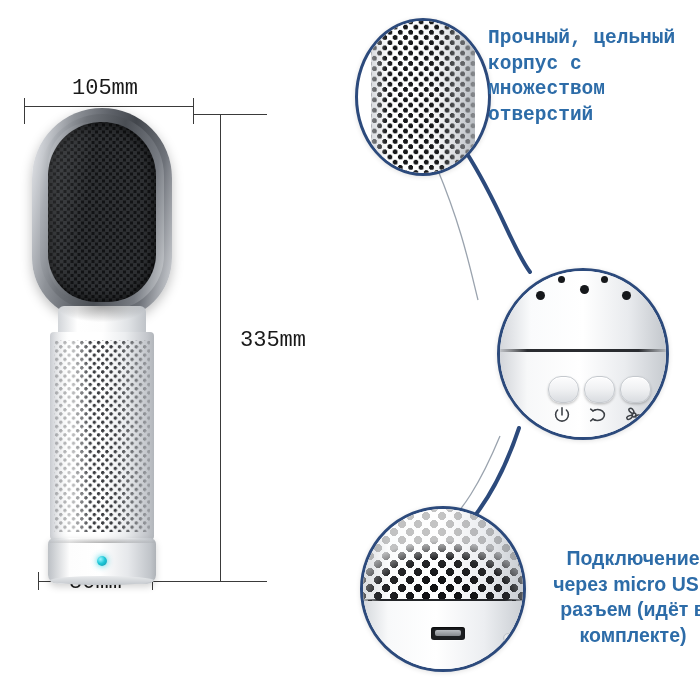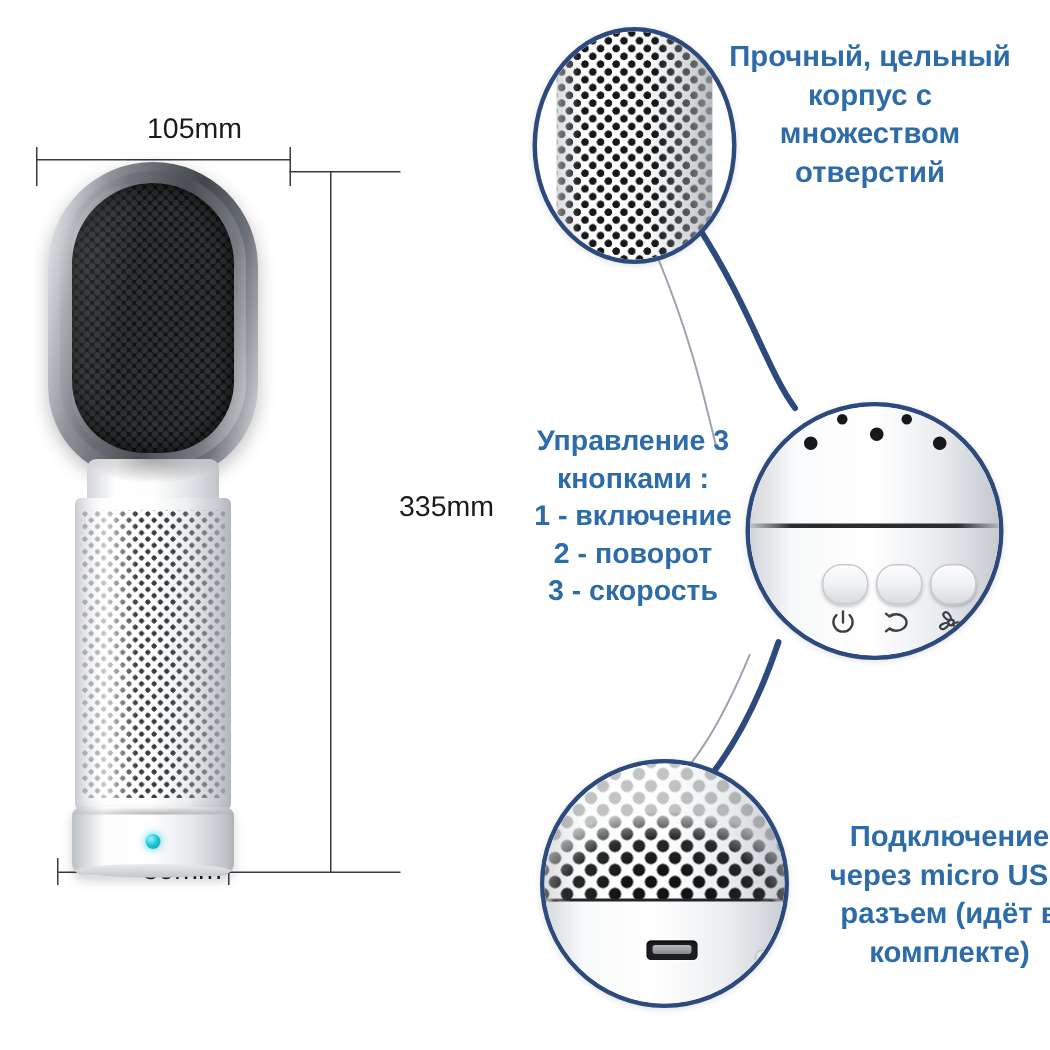--- a/index.html
+++ b/index.html
@@ -12,22 +12,22 @@
   }
   #stage{position:relative;width:700px;height:700px;overflow:hidden;background:#fff;}
 
   
   .dim-line{position:absolute;background:#3a3a3a;}
   .dim-h{height:1px;}
   .dim-v{width:1px;}
   .dim-tick-v{position:absolute;width:1px;background:#3a3a3a;}
   .dim-tick-h{position:absolute;height:1px;background:#3a3a3a;}
   .dim-label{
-    position:absolute;color:#1a1a1a;font-size:19px;
-    font-family:Liberation Sans, sans-serif;white-space:nowrap;margin-left:26px;
+    position:absolute;color:#1a1a1a;font-size:22px;
+    font-family:Liberation Mono, monospace;white-space:nowrap;
   }
 
   
   #product{position:absolute;left:18px;top:100px;width:170px;height:485px;}
 
   .head-outer{
     position:absolute;left:14px;top:8px;width:140px;height:212px;
     border-radius:70px 70px 62px 62px;
     background:linear-gradient(100deg,#f2f3f5 0%,#c9ccd1 10%,#8d9197 25%,#5d6168 45%,#42464c 60%,#6e7279 80%,#b9bcc1 93%,#e9eaec 100%);
     box-shadow:0 4px 12px rgba(0,0,0,.25);
@@ -210,21 +210,21 @@
   .callout-text{
     position:absolute;
     color:#2d6ca8;
     font-family:"Liberation Sans", sans-serif;
     font-weight:bold;
     font-size:19.5px;
     line-height:1.32;
     text-align:center;
     white-space:pre-line;
   }
-  #text-top{left:476px;top:26px;width:208px;text-align:center;}
+  #text-top{left:488px;top:26px;width:208px;text-align:left;font-family:Liberation Mono, monospace;}
   #text-mid{left:338px;top:282px;width:168px;text-align:center;font-size:19px;}
   #text-bot{left:528px;top:546px;width:170px;text-align:center;margin-left:20px;}
 </style>
 </head>
 <body>
 
 <div id="stage">
 
   <div>
     <div class="dim-line dim-h" style="left:24px;top:106px;width:170px;"></div>
@@ -315,25 +315,20 @@
       <div class="ctrl-ico" style="left:123px;top:133px;">
         <svg viewBox="0 0 24 24" fill="none" stroke="#3c4046" stroke-width="1.6" stroke-linecap="round">
           <circle cx="12" cy="12" r="2.1"></circle>
           <path d="M12 10 C12 6 9 3.5 7 5 C5.2 6.4 7.6 9.4 11 10.6"></path>
           <path d="M13.3 13 C16.8 11.2 20 11.8 20 14.3 C20 16.6 16.3 16 13.6 13.9"></path>
           <path d="M10.6 13.2 C8.6 16.4 5.6 18 4.3 16 C3.1 14.1 6.2 12.4 9.6 12.2"></path>
         </svg>
       </div>
     </div>
   </div>
-  <div class="callout-text" id="text-mid">Управление 3
-кнопками :
-1 - включение
-2 - поворот
-3 - скорость</div>
 
   <div class="callout" id="callout-bot">
     <div class="co-inner">
       <div class="bot-dome"></div>
       <div class="bot-perf"></div>
       <div class="bot-seam"></div>
       <div class="bot-plate"></div>
       <div class="usb-port"></div>
       <div class="usb-inner"></div>
       <div class="screw"></div>

